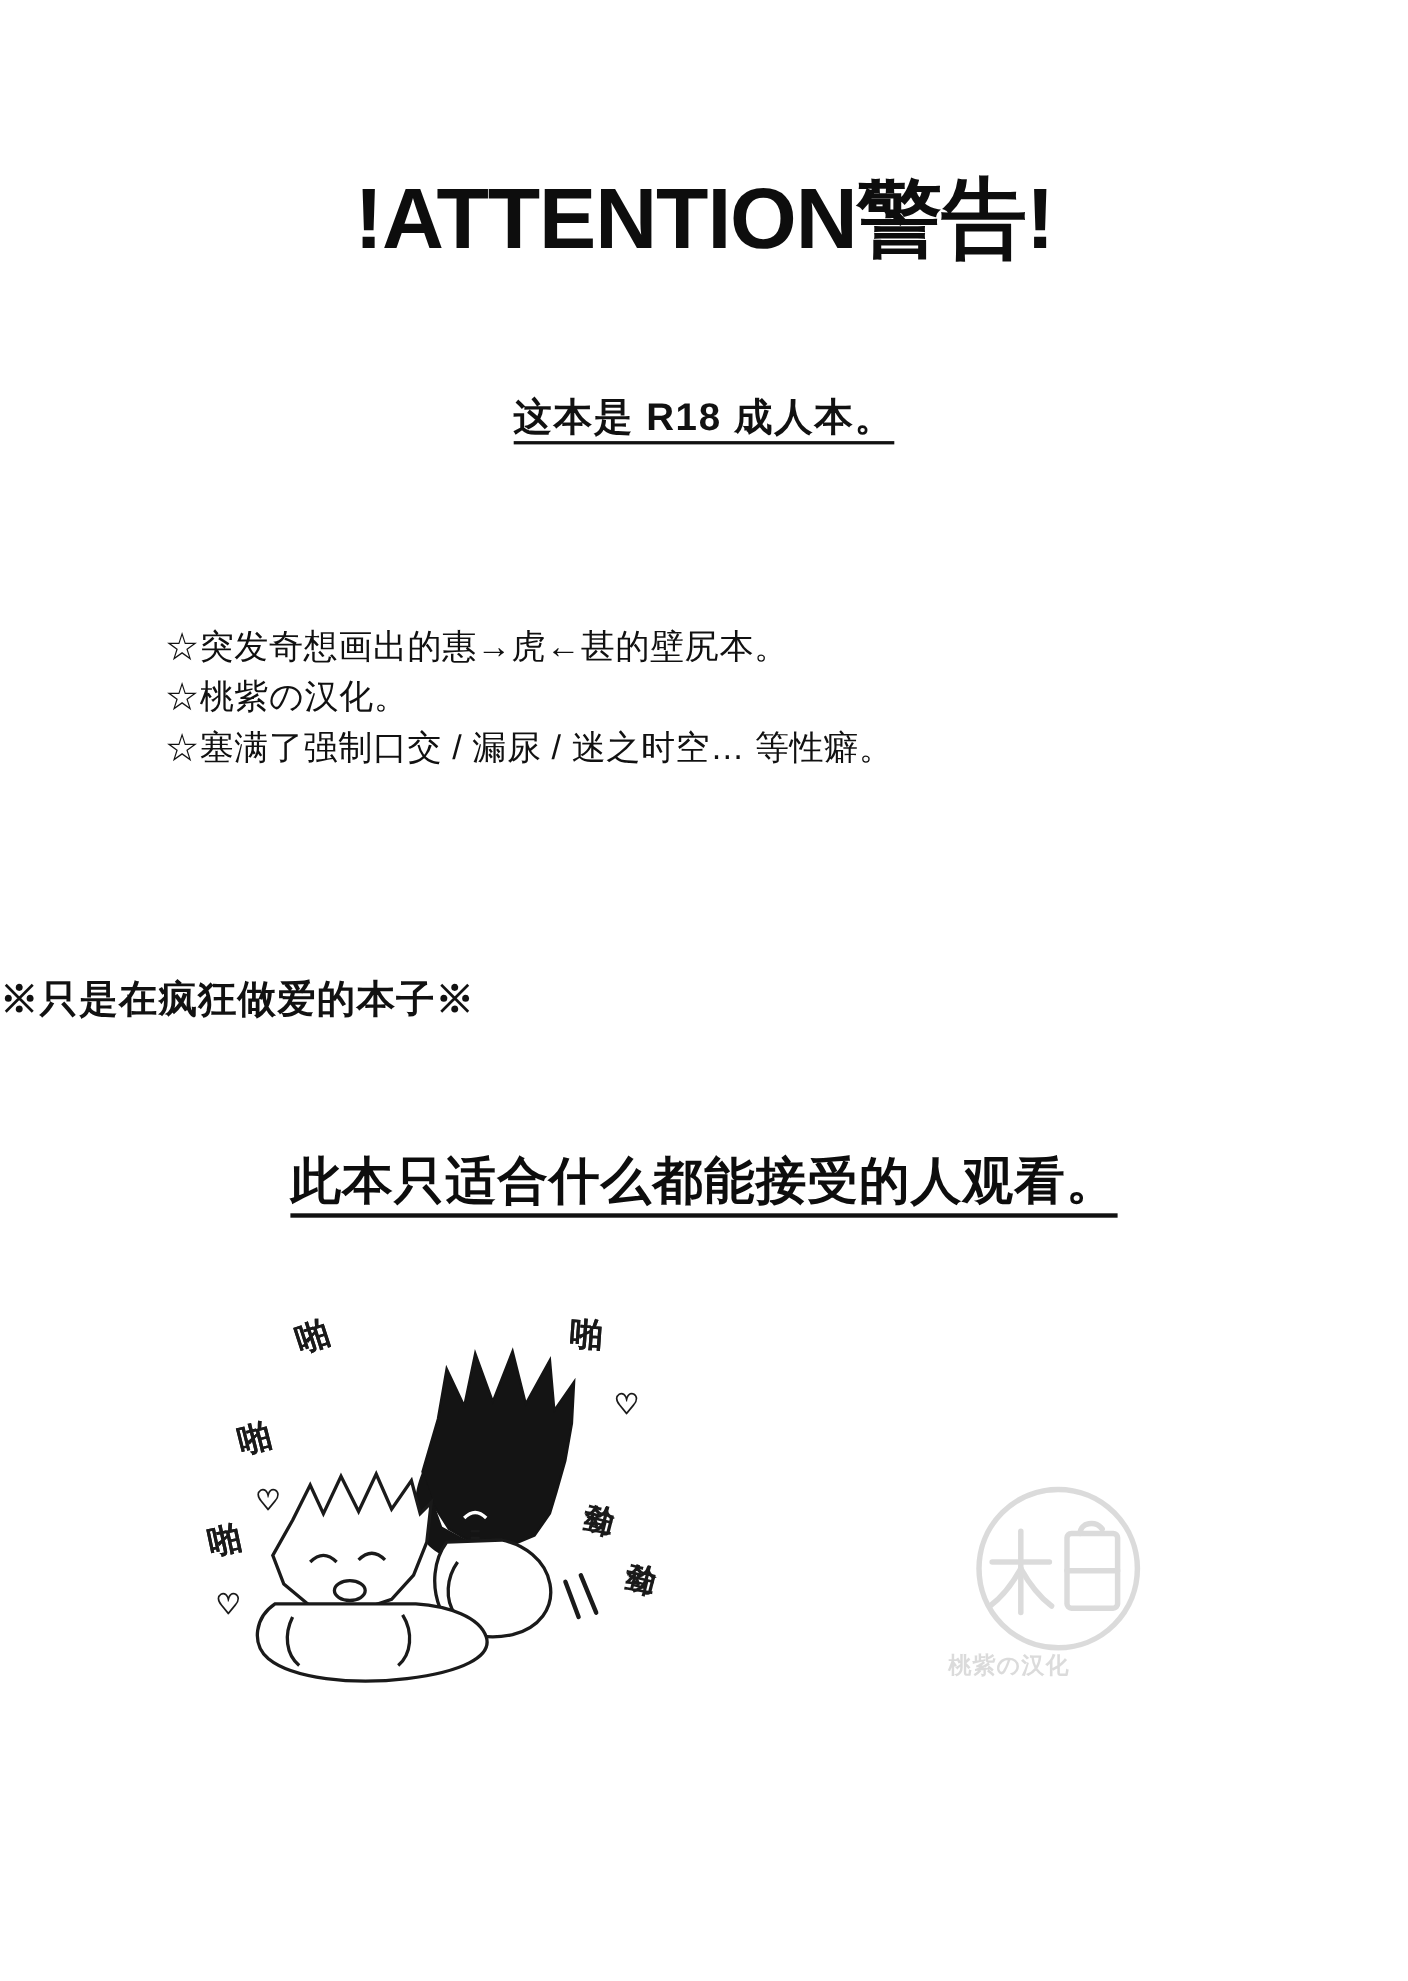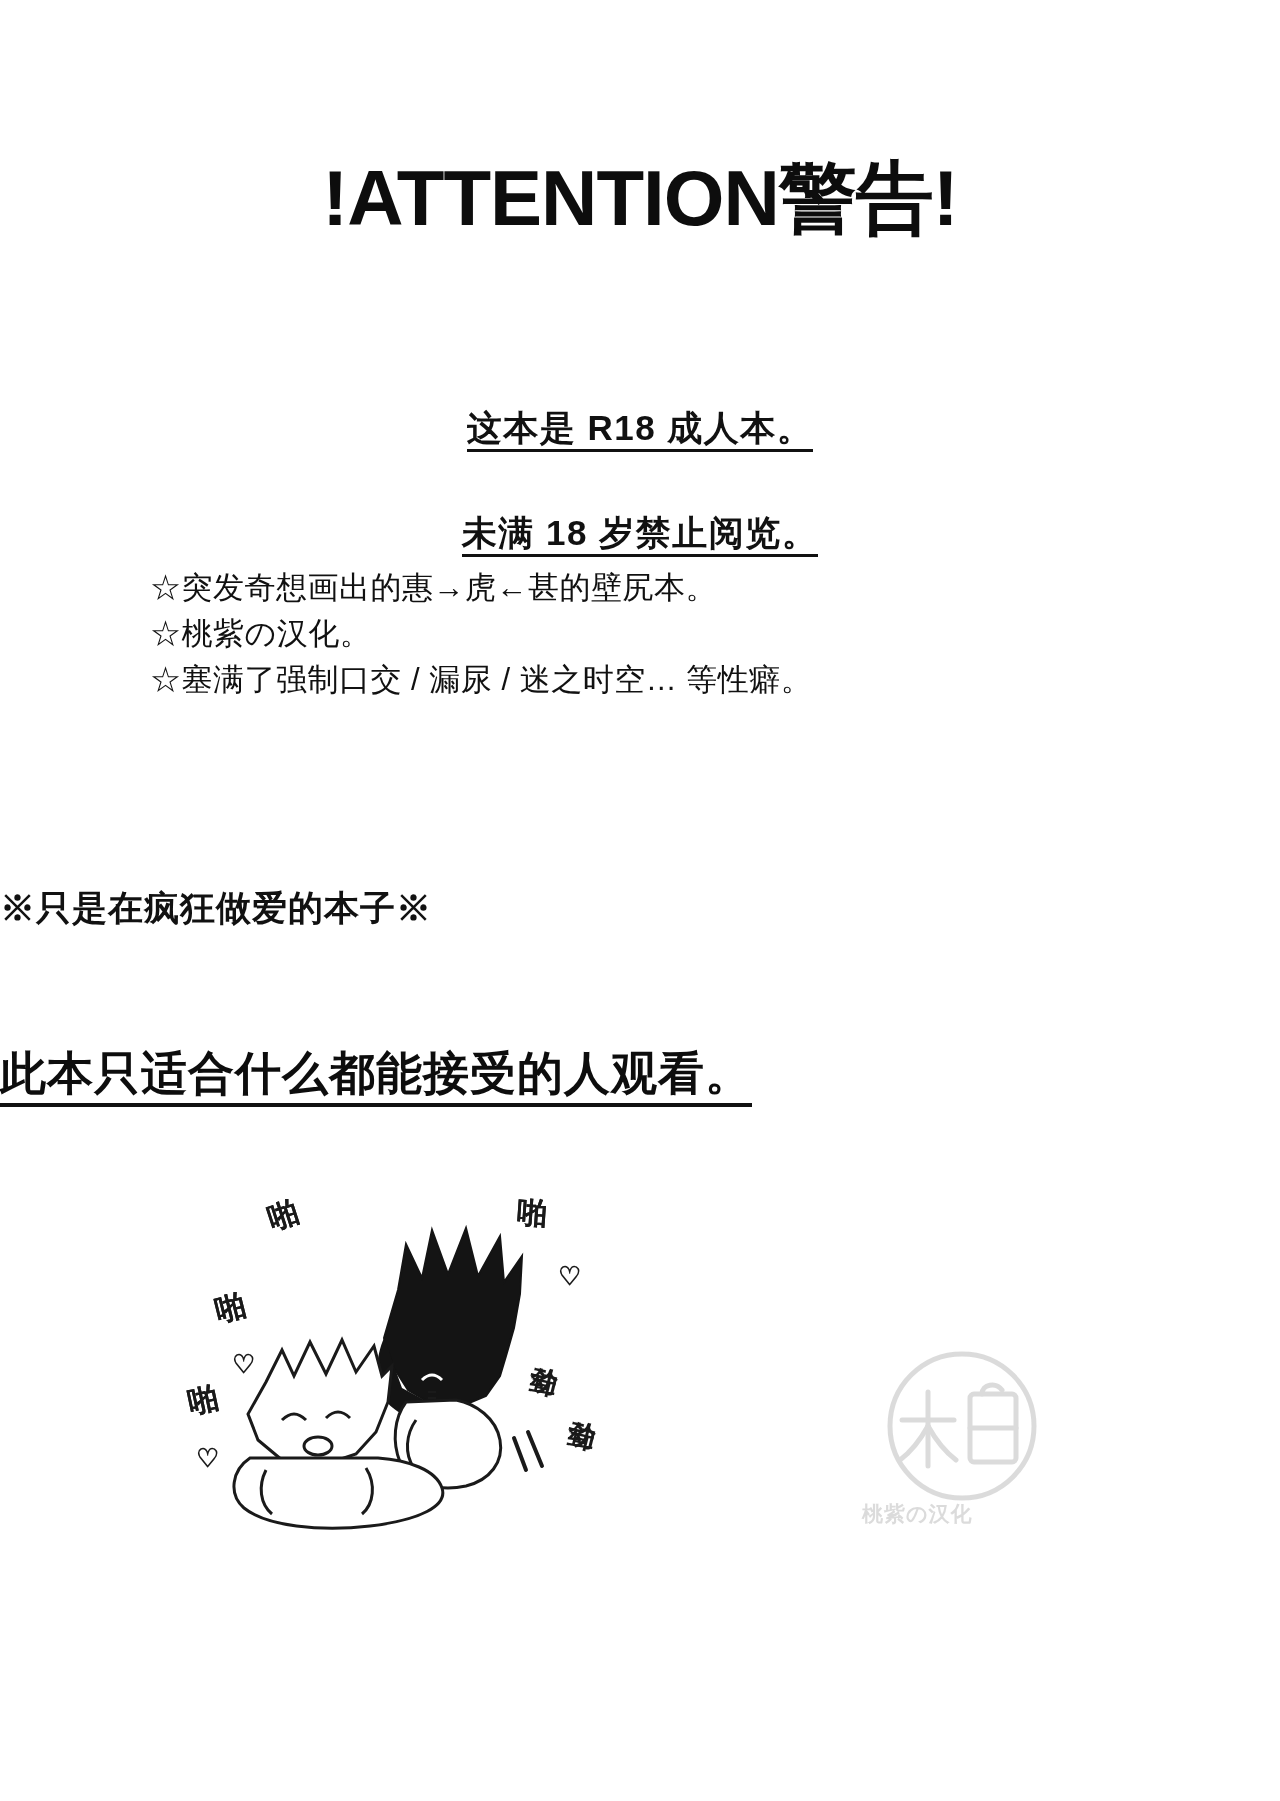--- a/index.html
+++ b/index.html
@@ -43,21 +43,20 @@
     width: 1280px;
     text-align: center;
   }
   .notice-line {
     display: block;
     font-size: 35px;
     font-weight: 600;
     line-height: 1.62;
     letter-spacing: 1.5px;
     color: #111;
-    margin-top: 48px;
   }
   .notice-line span.u {
     border-bottom: 3px solid #111;
     padding-bottom: 2px;
   }
 
   
   .bullets {
     position: absolute;
     left: 150px;
@@ -87,21 +86,21 @@
     letter-spacing: 1px;
     color: #111;
   }
 
   
   .final {
     position: absolute;
     left: 0;
     top: 1043px;
     width: 1280px;
-    text-align: left;
+    text-align: center;
   }
   .final span {
     font-size: 46px;
     font-weight: 800;
     letter-spacing: 1px;
     border-bottom: 4px solid #111;
     padding-bottom: 4px;
     color: #0d0d0d;
   }
 
@@ -150,21 +149,20 @@
 </style>
 </head>
 <body>
 
 <div class="page">
 
   <div class="title">!ATTENTION警告!</div>
 
   <div class="notice">
     <div class="notice-line"><span class="u">这本是 R18 成人本。</span></div>
-    <div class="notice-line"><span class="u">未满 18 岁禁止阅览。</span></div>
   </div>
 
   <div class="bullets">
     <div class="bullet">☆突发奇想画出的惠→虎←甚的壁尻本。</div>
     <div class="bullet">☆桃紫の汉化。</div>
     <div class="bullet">☆塞满了强制口交 / 漏尿 / 迷之时空… 等性癖。</div>
   </div>
 
   <div class="remark">※只是在疯狂做爱的本子※</div>
 

